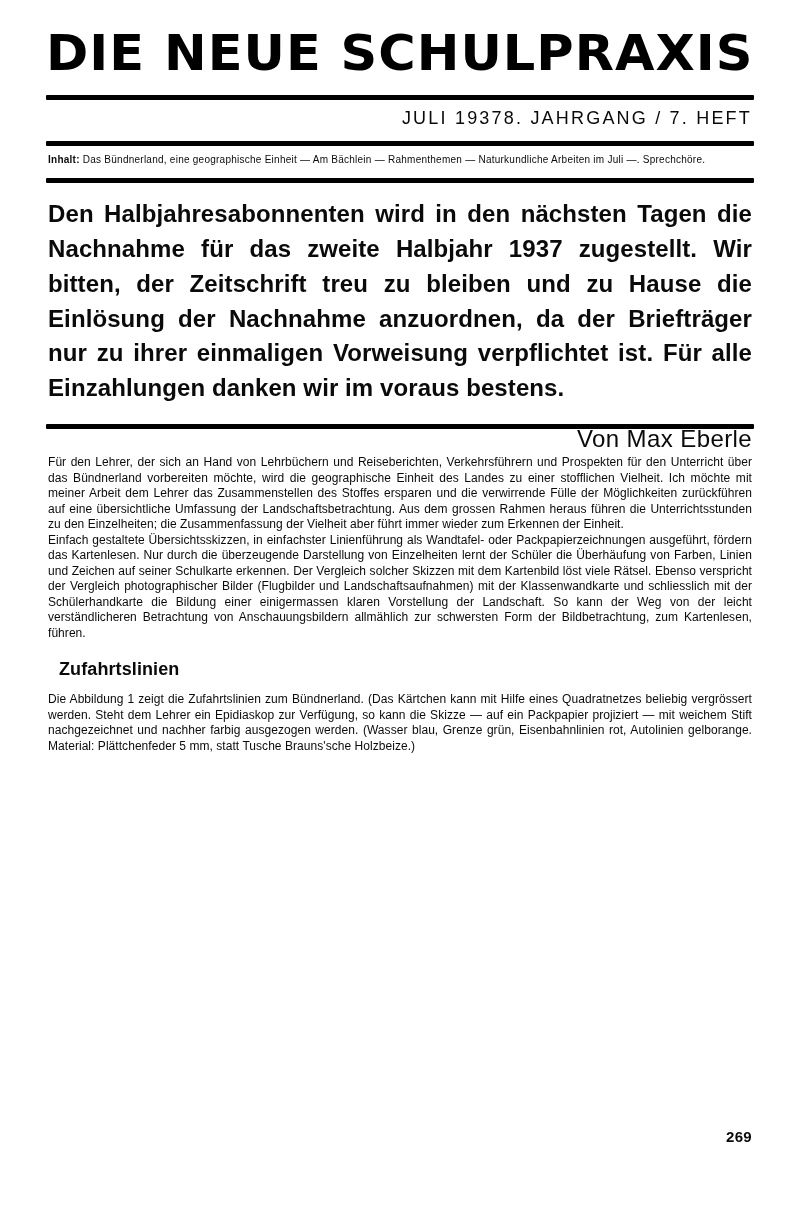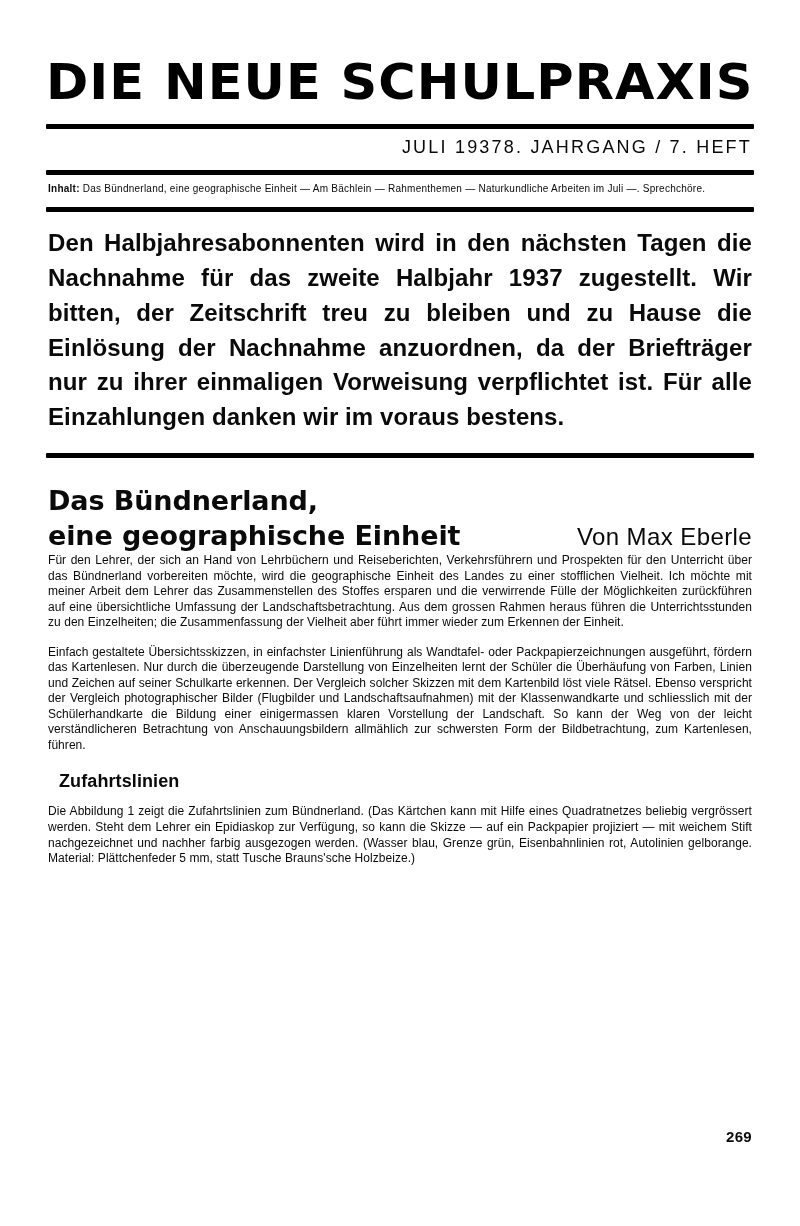--- a/index.html
+++ b/index.html
@@ -19,21 +19,21 @@
     position: relative;
     width: 800px;
     height: 1226px;
     box-sizing: border-box;
     padding: 0 46px;
     overflow: hidden;
   }
 
   
   .masthead {
-    padding-top: 58px;
+    padding-top: 29px;
     text-align: left;
   }
   .masthead-title {
     font-family: "DejaVu Sans", sans-serif;
     font-weight: 700;
     font-size: 49px;
     letter-spacing: 1.0px;
     line-height: 1.0;
     color: #000000;
     white-space: nowrap;
@@ -126,21 +126,21 @@
   .body-text {
     font-size: 12px;
     line-height: 1.295;
     letter-spacing: 0.05px;
     text-align: justify;
     text-justify: inter-word;
     padding: 0 2px;
     margin: 0;
     hyphens: manual;
   }
-  .body-text + .body-text { margin-top: 14px; }
+  .body-text + .body-text { margin-top: 0px; }
 
   .subhead {
     font-weight: 700;
     font-size: 18px;
     letter-spacing: 0.1px;
     padding: 7px 2px 1px 2px;
     margin: 11px;
   }
 
   .page-number {
@@ -179,24 +179,20 @@
 
   <div class="rule-heavy r3"></div>
 
   <div class="announcement">Den Halbjahresabonnenten wird in den nächsten Tagen die Nachnahme für das zweite Halbjahr 1937 zugestellt. Wir bitten, der Zeitschrift treu zu bleiben und zu Hause die Einlösung der Nachnahme anzuordnen, da der Briefträger nur zu ihrer einmaligen Vorweisung verpflichtet ist. Für alle Einzahlungen danken wir im voraus bestens.</div>
 
   <div class="rule-heavy r4"></div>
 
   <article class="article">
 
     <div class="article-head">
-      <h2 class="article-title">
-        <span>Das Bündnerland,</span><br>
-        <span>eine geographische Einheit</span>
-      </h2>
       <span class="byline">Von Max Eberle</span>
     </div>
 
     <p class="body-text">Für den Lehrer, der sich an Hand von Lehrbüchern und Reiseberichten, Verkehrsführern und Prospekten für den Unterricht über das Bündnerland vorbereiten möchte, wird die geographische Einheit des Landes zu einer stofflichen Vielheit. Ich möchte mit meiner Arbeit dem Lehrer das Zusammenstellen des Stoffes ersparen und die verwirrende Fülle der Möglichkeiten zurückführen auf eine übersichtliche Umfassung der Landschaftsbetrachtung. Aus dem grossen Rahmen heraus führen die Unterrichtsstunden zu den Einzelheiten; die Zusammenfassung der Vielheit aber führt immer wieder zum Erkennen der Einheit.</p>
 
     <p class="body-text">Einfach gestaltete Übersichtsskizzen, in einfachster Linienführung als Wandtafel- oder Packpapierzeichnungen ausgeführt, fördern das Kartenlesen. Nur durch die überzeugende Darstellung von Einzelheiten lernt der Schüler die Überhäufung von Farben, Linien und Zeichen auf seiner Schulkarte erkennen. Der Vergleich solcher Skizzen mit dem Kartenbild löst viele Rätsel. Ebenso verspricht der Vergleich photographischer Bilder (Flugbilder und Landschaftsaufnahmen) mit der Klassenwandkarte und schliesslich mit der Schülerhandkarte die Bildung einer einigermassen klaren Vorstellung der Landschaft. So kann der Weg von der leicht verständlicheren Betrachtung von Anschauungsbildern allmählich zur schwersten Form der Bildbetrachtung, zum Kartenlesen, führen.</p>
 
     <h3 class="subhead">Zufahrtslinien</h3>
 
     <p class="body-text">Die Abbildung 1 zeigt die Zufahrtslinien zum Bündnerland. (Das Kärtchen kann mit Hilfe eines Quadratnetzes beliebig vergrössert werden. Steht dem Lehrer ein Epidiaskop zur Verfügung, so kann die Skizze — auf ein Packpapier projiziert — mit weichem Stift nachgezeichnet und nachher farbig ausgezogen werden. (Wasser blau, Grenze grün, Eisenbahnlinien rot, Autolinien gelborange. Material: Plättchenfeder 5 mm, statt Tusche Brauns'sche Holzbeize.)</p>

